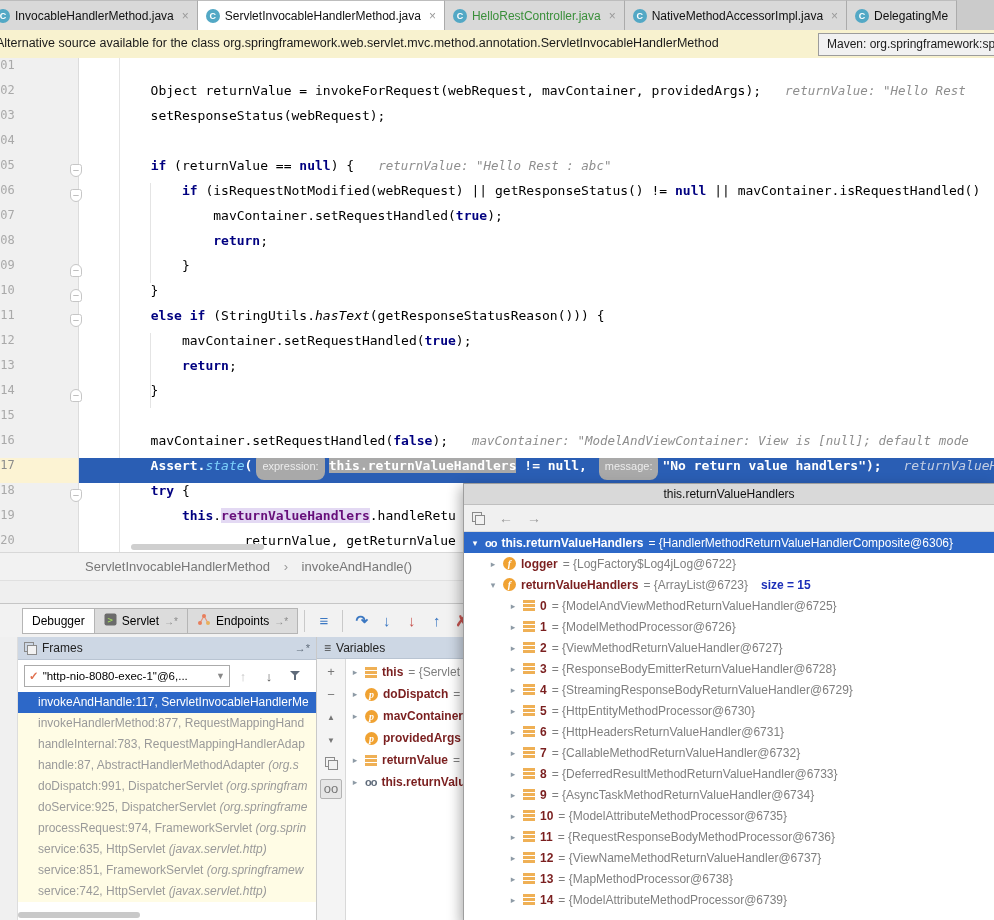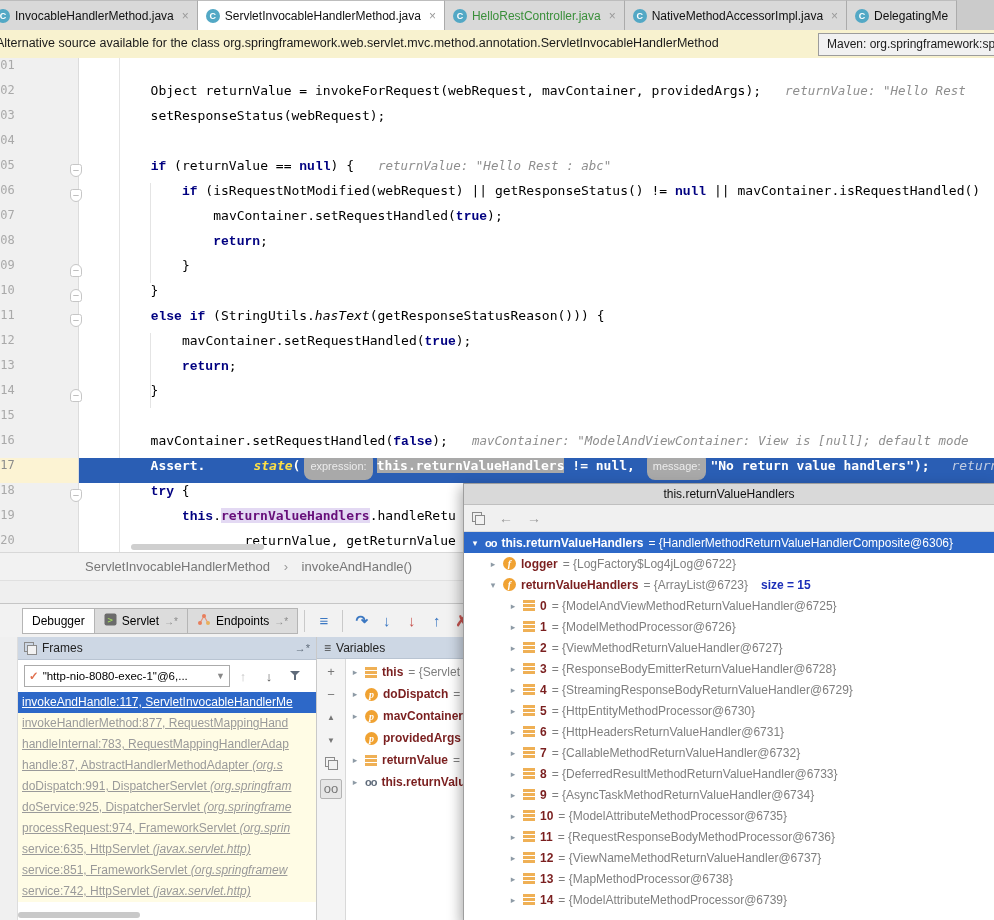--- a/index.html
+++ b/index.html
@@ -23,26 +23,26 @@
   
   .editor{position:absolute;left:0;top:58px;width:994px;height:494px;background:#fff;overflow:hidden;}
   .guide{position:absolute;width:1px;background:#E4E4E4;z-index:0;}
   .cl{display:flex;height:25px;line-height:25px;white-space:pre;overflow:hidden;position:relative;z-index:1;}
   .gut{width:78px;flex:none;background:#F0F0F0;border-right:1px solid #DCDCDC;color:#A9A9A9;font:12px "DejaVu Sans Mono",monospace;position:relative;}
   .gut .num{display:inline-block;margin-left:-7px;}
   .code{flex:1;font:13px "DejaVu Sans Mono",monospace;padding-left:9px;overflow:hidden;color:#000;}
   .cl.exec .code{background:#2A5EB4;color:#fff;}
   .cl.exec .gut{background:#FCF3D3;color:#8C8C8C;}
   .pl{color:#000;}
-  .kw{color:#000080;font-weight:bold;font-family:Liberation Mono, monospace;}
+  .kw{color:#000080;font-weight:bold;}
   .it{font-style:italic;}
   .hint{color:#8E8E8E;font-style:italic;margin-left:24px;font-size:12.5px;}
   .fldsel{color:#660E7A;font-weight:600;background:#E3D9F3;}
   .wb{color:#fff;font-weight:bold;}
-  .wbi{color:#fde047;font-weight:bold;font-style:italic;margin-left:48px;}
+  .wbi{color:#7dd3fc;font-weight:normal;font-style:italic;}
   .chip{background:#A9A9A9;color:#ECECEC;border-radius:8px;padding:8px 6px;margin:0 4px;font:11px "Liberation Sans",sans-serif;}
   .gsel{background:#A9A9A9;color:#fff;font-weight:bold;}
   .hintw{color:#C3CEE3;font-style:italic;margin-left:14px;}
   .fold{position:absolute;left:70px;top:6px;width:12px;height:13px;background:#fff;border:1px solid #C6C6C6;color:#9A9A9A;font-size:9px;line-height:11px;text-align:center;z-index:3;box-sizing:border-box;}
   .fold.d{border-radius:3px 3px 7px 7px;}
   .fold.u{border-radius:7px 7px 3px 3px;}
   .ehthumb{position:absolute;left:131px;top:486px;width:133px;height:6px;background:#CFCFCF;border-radius:3px;z-index:2;}
 
   
   .breadcrumb{position:absolute;left:0;top:552px;width:994px;height:28px;background:#F2F2F2;border-top:1px solid #D8D8D8;font-size:13px;color:#777;line-height:27px;padding-left:85px;box-sizing:border-box;}
@@ -64,21 +64,21 @@
   .phdr{height:22px;background:#CDD7E4;border-bottom:1px solid #B9C4D2;font-size:12px;color:#222;display:flex;align-items:center;gap:5px;padding:0 6px;}
   .phdr .spacer{flex:1;}
   .phdr .hic{color:#5F6B7A;font-size:11px;}
   .fbar{height:32px;display:flex;align-items:center;background:#fff;}
   .threaddd{margin-left:6px;width:206px;height:22px;border:1px solid #ABABAB;background:#fff;font-size:11.5px;display:flex;align-items:center;padding:0 4px;gap:4px;box-sizing:border-box;}
   .threaddd .chk{color:#E0704F;font-weight:bold;}
   .threaddd .ttext{flex:1;overflow:hidden;white-space:nowrap;}
   .threaddd .dda{color:#888;font-size:9px;}
   .fico{width:26px;text-align:center;font-size:13px;}
   .flist{overflow:hidden;height:229px;position:relative;}
-  .frow{height:21px;line-height:21px;background:#FFFCE5;color:#9A9A9A;font-size:12px;padding-left:4px;white-space:nowrap;overflow:hidden;text-decoration:underline;}
+  .frow{height:21px;line-height:21px;background:#FFFCE5;color:#9A9A9A;font-size:12px;padding-left:20px;white-space:nowrap;overflow:hidden;}
   .frow.sel{background:#2D68C8;color:#fff;}
   .frow .pkg{font-style:italic;}
   .fthumb{position:absolute;left:0px;bottom:3px;width:122px;height:6px;background:#C9C9C9;border-radius:3px;}
 
   .varshdr{position:absolute;left:317px;top:637px;width:677px;height:22px;background:#CDD7E4;border-bottom:1px solid #B9C4D2;font-size:12px;color:#222;display:flex;align-items:center;gap:5px;padding-left:7px;box-sizing:border-box;}
   .varstool{position:absolute;left:317px;top:659px;width:29px;height:261px;background:#F4F4F4;border-right:1px solid #D9D9D9;box-sizing:border-box;display:flex;flex-direction:column;align-items:center;padding-top:6px;gap:9px;}
   .vtic{color:#777;font-size:13px;line-height:14px;width:20px;text-align:center;}
   .vtic.small{font-size:8px;}
   .vtic.boxed{border:1px solid #B3B3B3;background:#E6E6E6;border-radius:2px;padding:2px 0;}
   .vars{position:absolute;left:346px;top:659px;width:648px;height:261px;background:#fff;overflow:hidden;padding-top:2px;}

